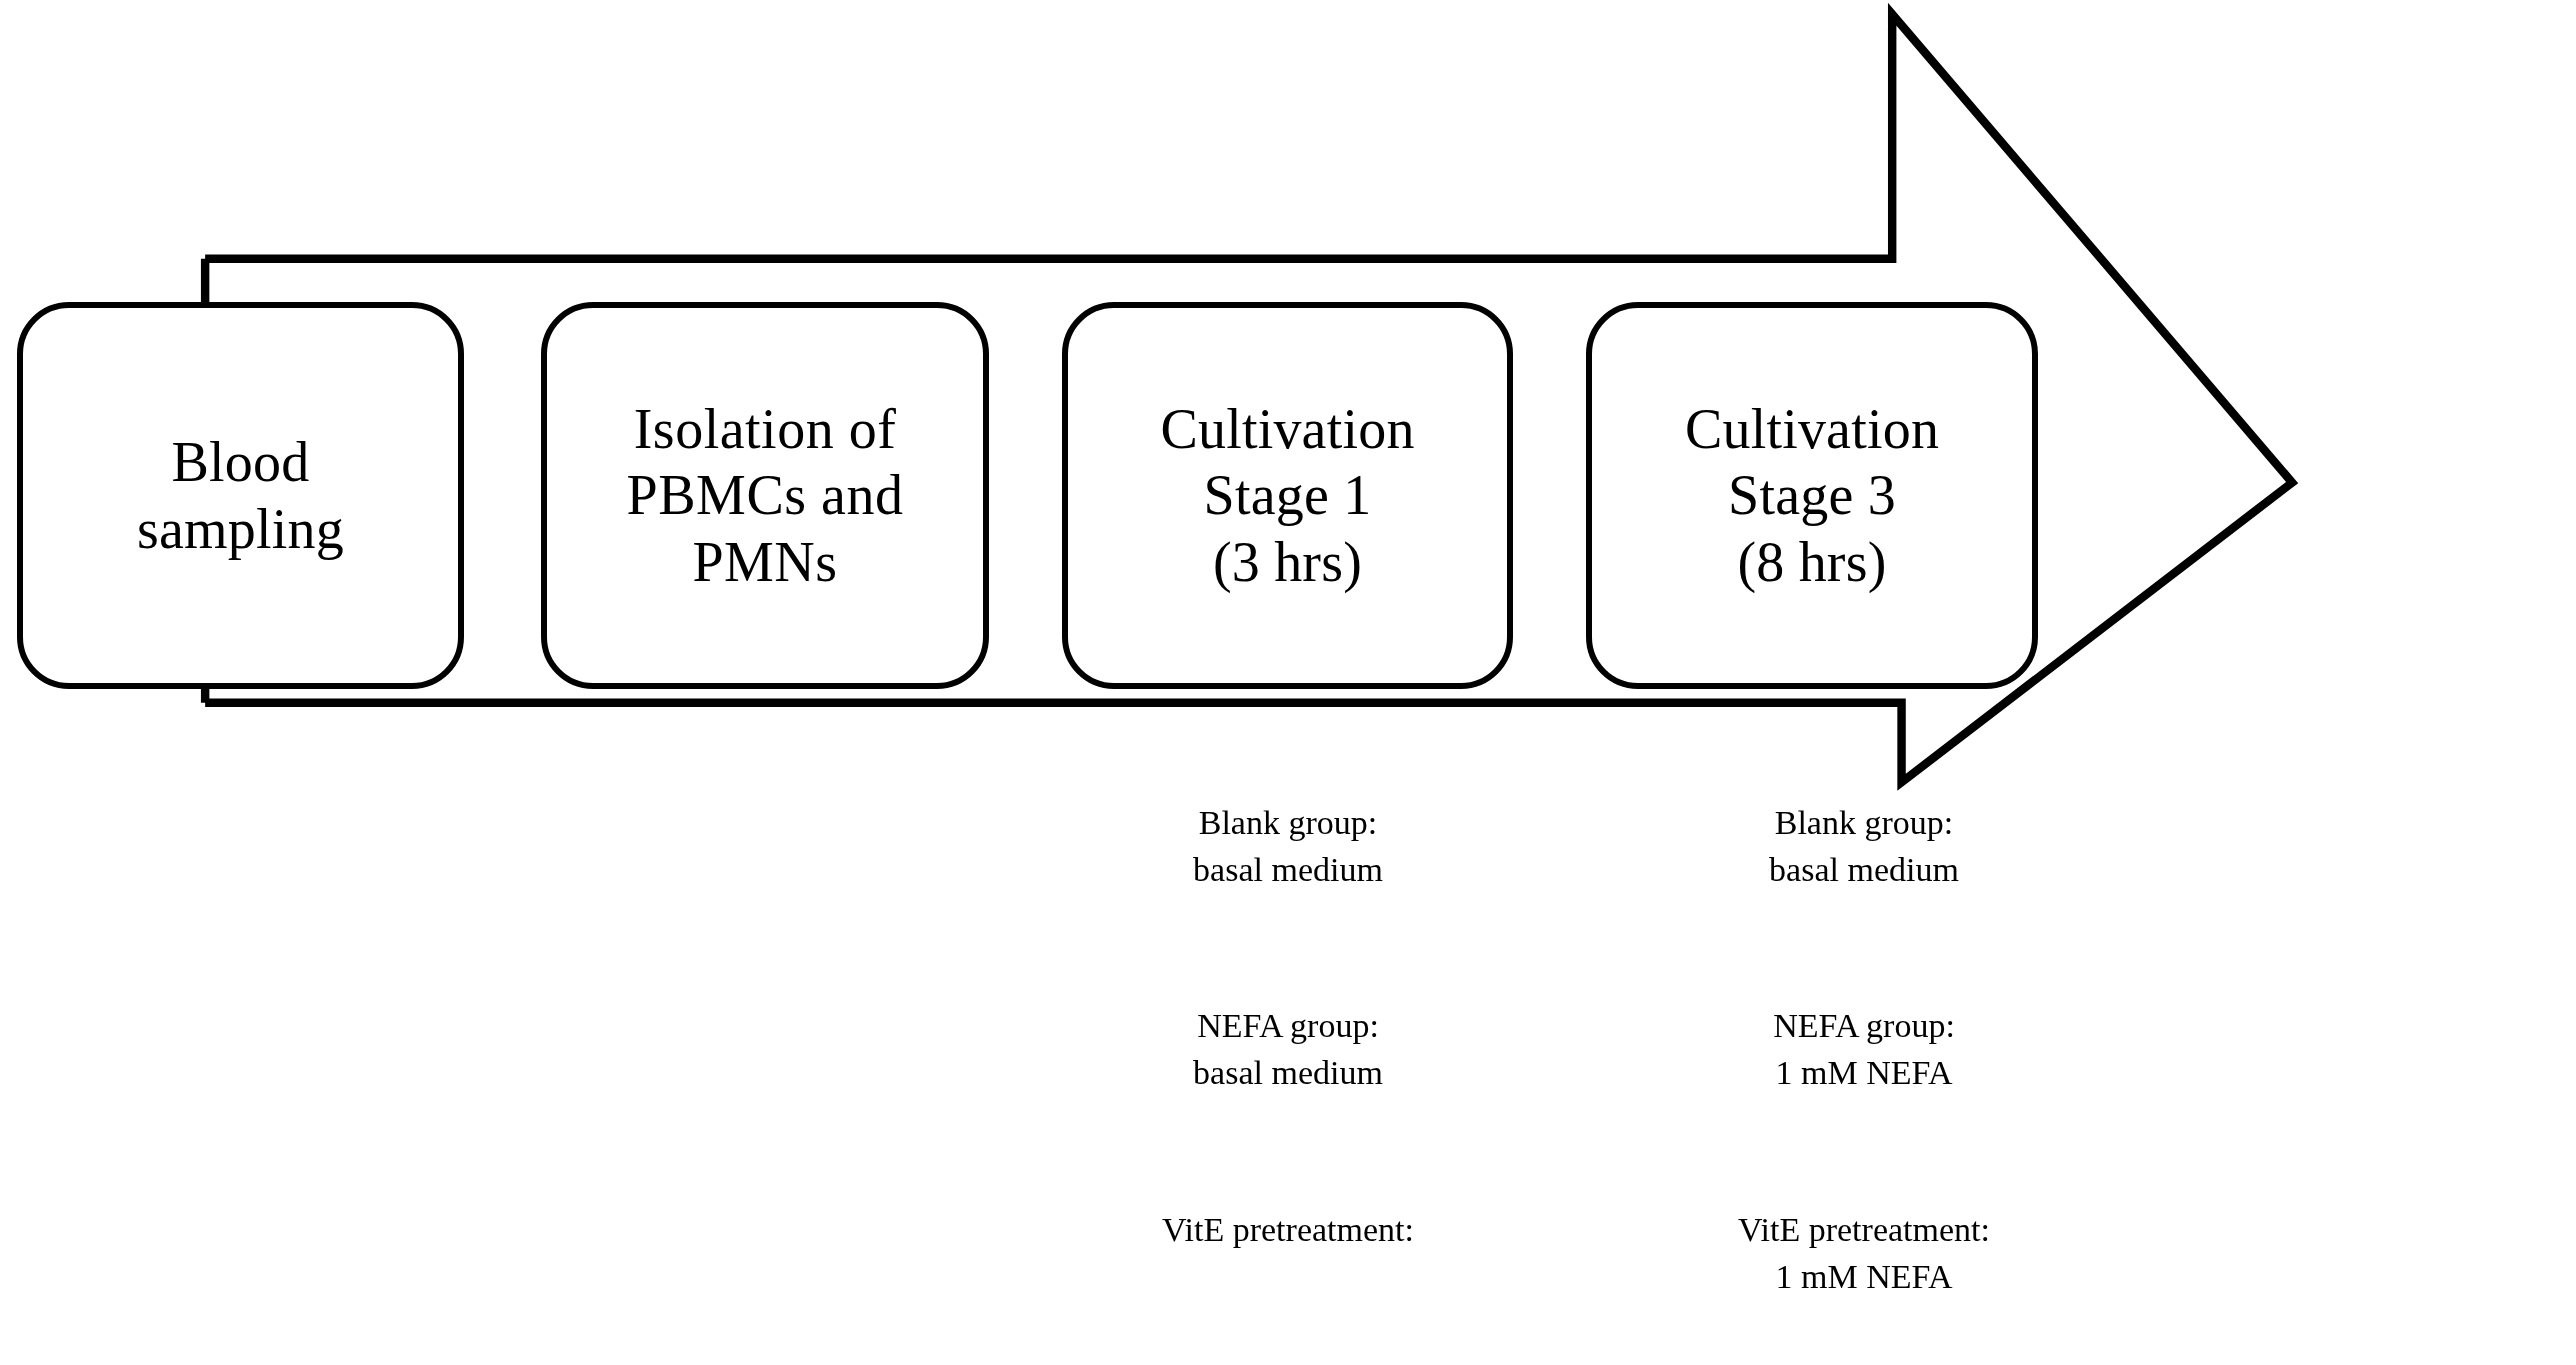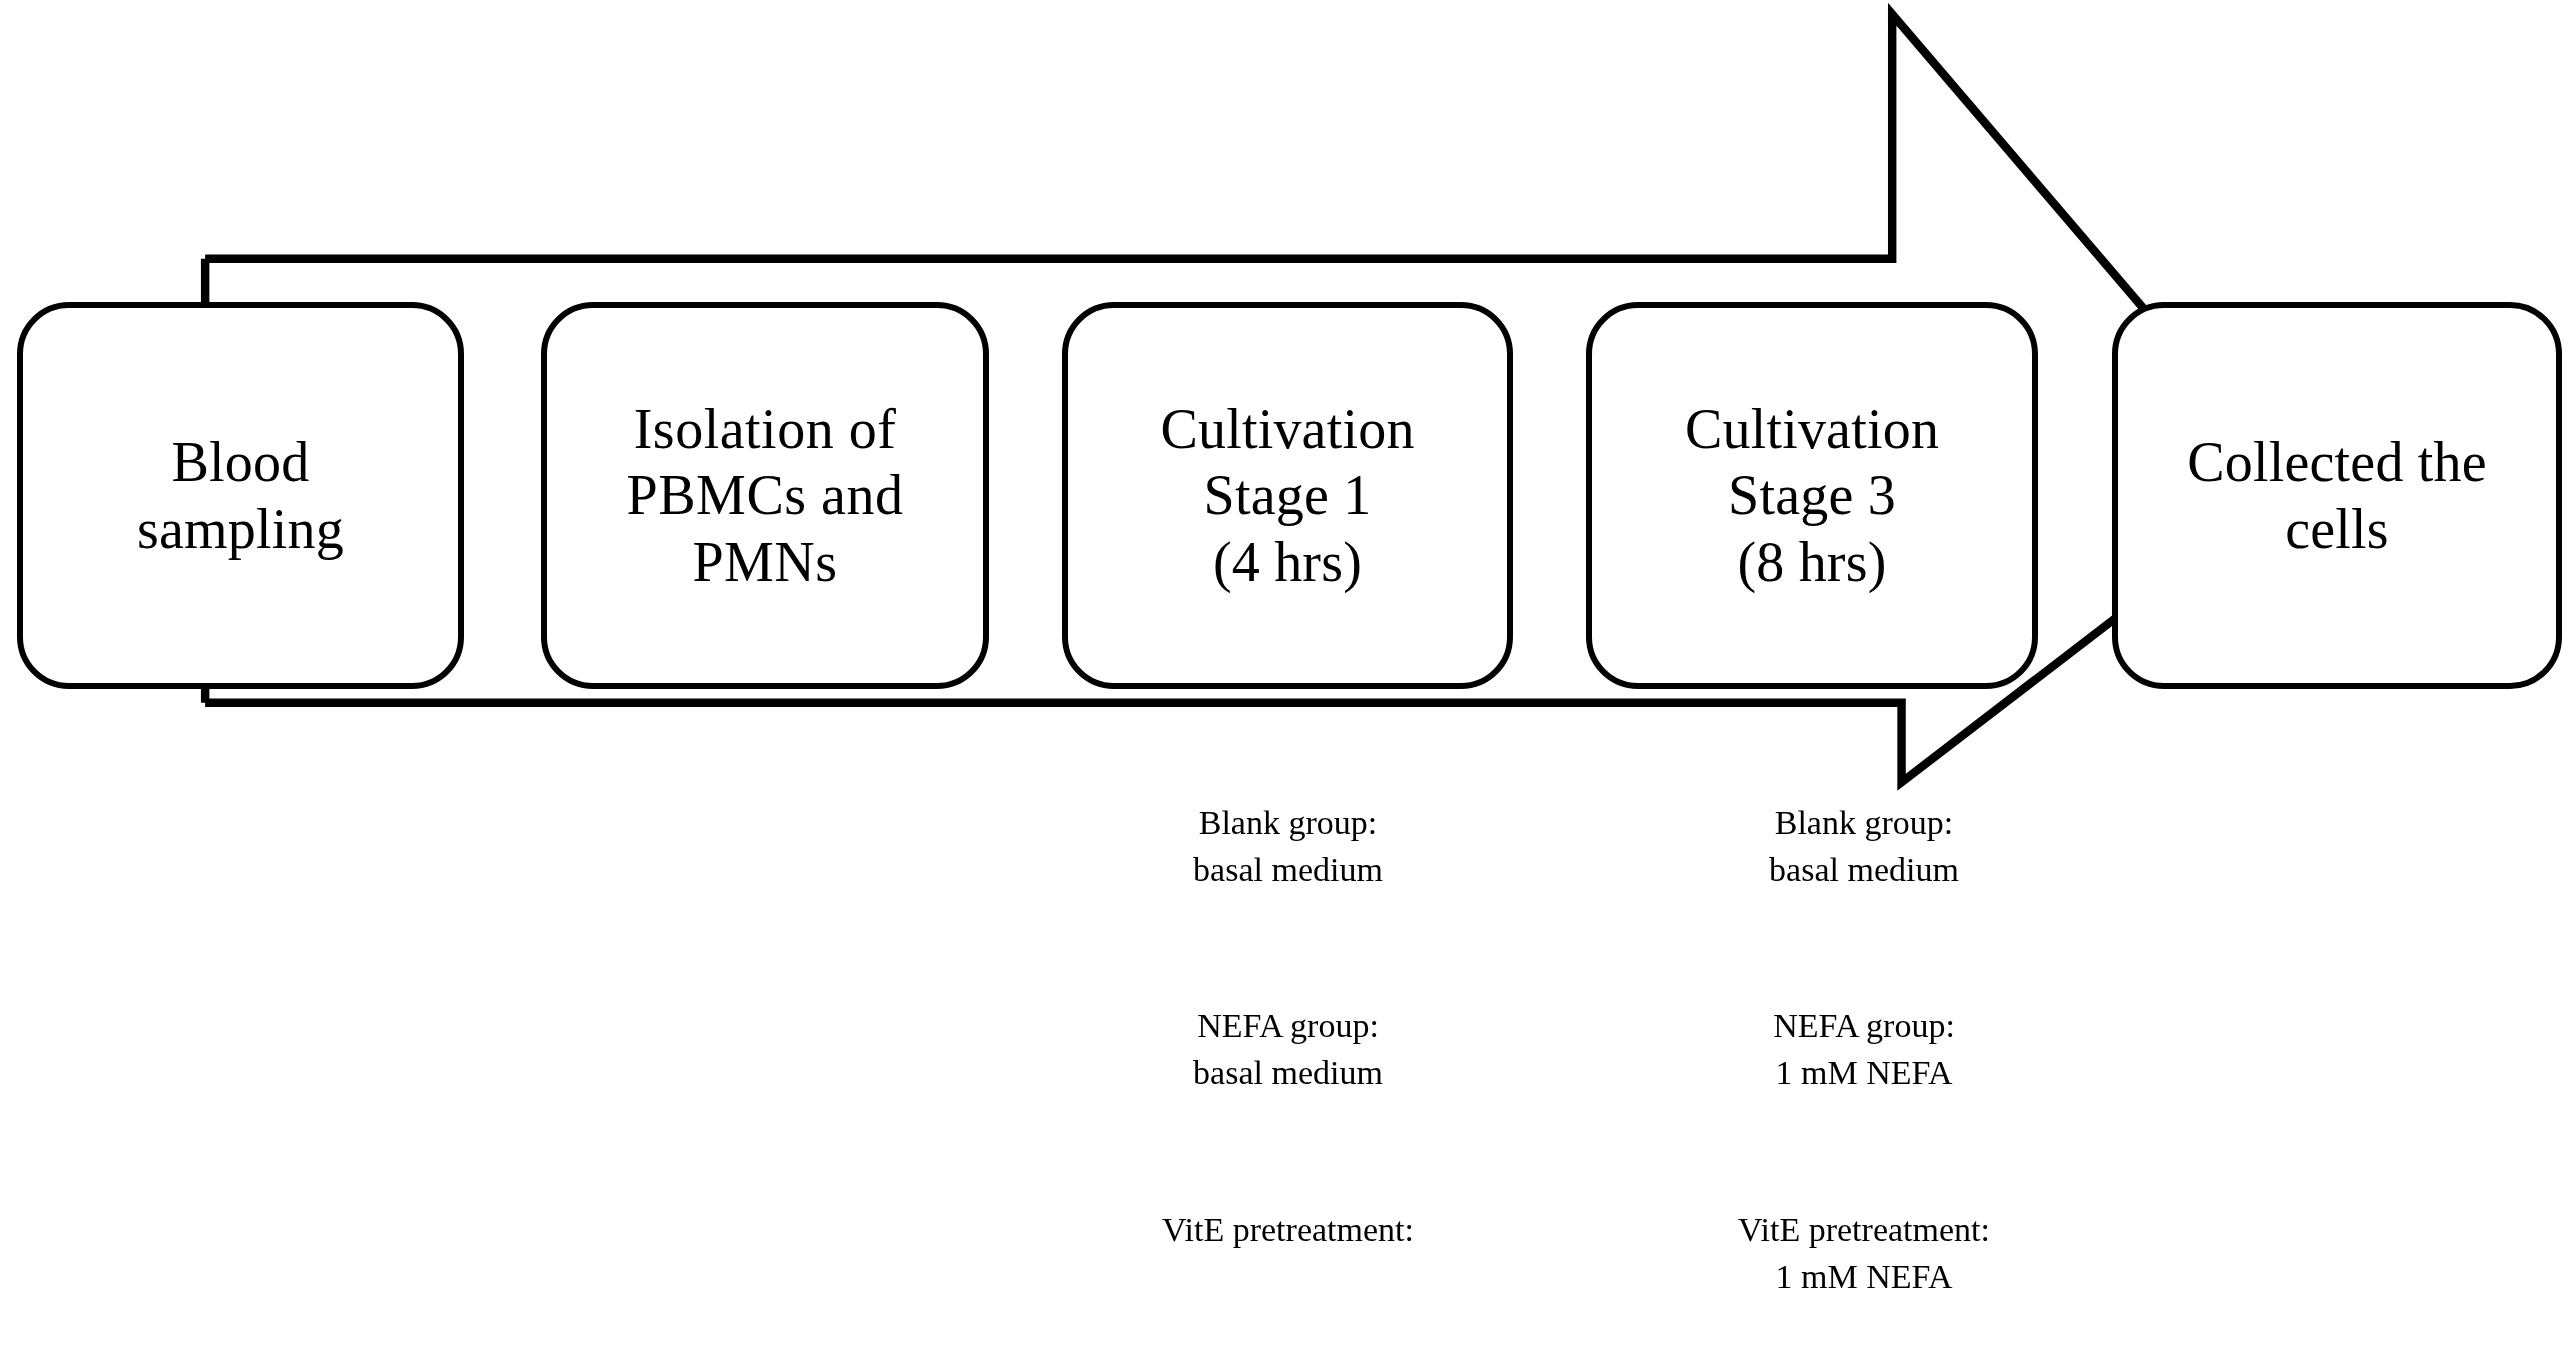--- a/index.html
+++ b/index.html
@@ -85,33 +85,29 @@
   </div>
 
   <div class="stage-box" style="left:17px; top:302px; width:447px; height:387px;">
     <span class="line">Blood</span>
     <span class="line">sampling</span>
   </div>
 
   <div class="stage-box" style="left:1062px; top:302px; width:451px; height:387px;">
     <span class="line">Cultivation</span>
     <span class="line">Stage 1</span>
-    <span class="line">(4 hrs)</span>
+    <span class="line">(3 hrs)</span>
   </div>
 
   <div class="stage-box" style="left:1586px; top:302px; width:452px; height:387px;">
     <span class="line">Cultivation</span>
     <span class="line">Stage 3</span>
     <span class="line">(8 hrs)</span>
   </div>
 
-  <div class="stage-box" style="left:2112px; top:302px; width:450px; height:387px;">
-    <span class="line">Collected  the</span>
-    <span class="line">cells</span>
-  </div>
 
   <div class="treat-col" style="left:1040px; top:806px; width:496px; height:543px;">
 
     <div class="treat-block" style="top:0px;">
       <span class="line">Blank group:</span>
       <span class="line">basal medium</span>
     </div>
 
     <div class="treat-block" style="top:203px;">
       <span class="line">NEFA group:</span>

